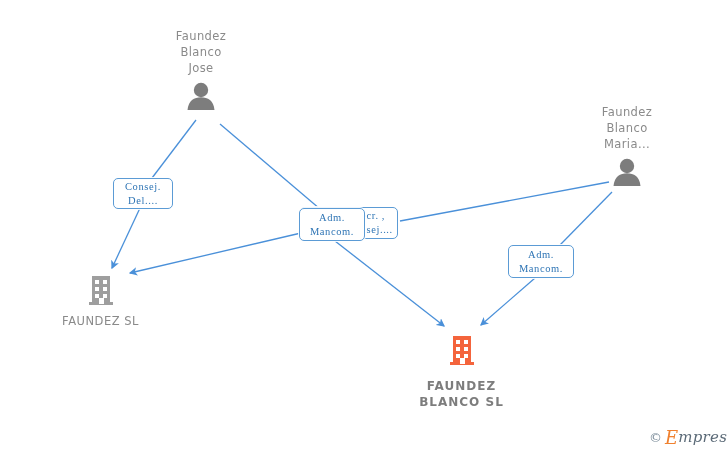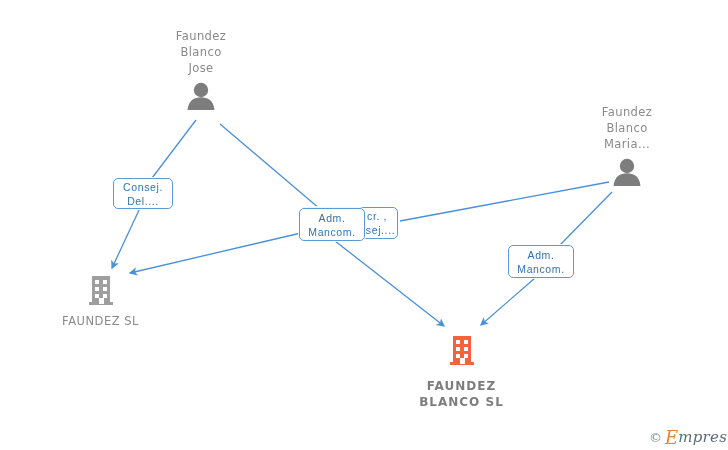--- a/index.html
+++ b/index.html
@@ -64,21 +64,21 @@
     color: #2f75b5;
     font-size: 10.5px;
     line-height: 14px;
     letter-spacing: 0.6px;
     text-align: center;
     display: flex;
     flex-direction: column;
     align-items: center;
     justify-content: center;
     white-space: pre-line;
-    font-family: Liberation Sans, sans-serif;
+    font-family: Liberation Serif, serif;
     box-shadow: 0 0 0 1px rgba(255,255,255,0.9);
   }
   .watermark {
     position: absolute;
     display: flex;
     align-items: center;
     gap: 3px;
     font-size: 15px;
     font-family: "DejaVu Serif", serif;
   }

